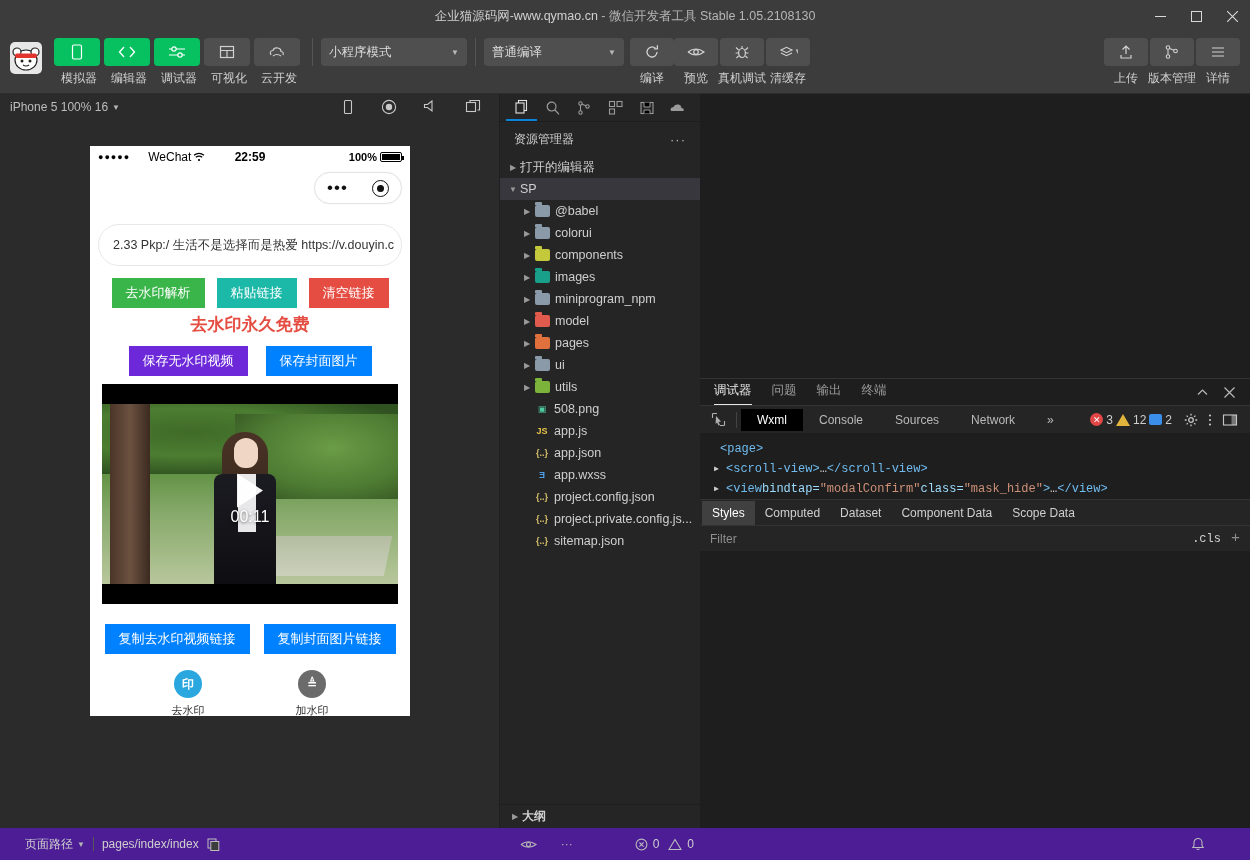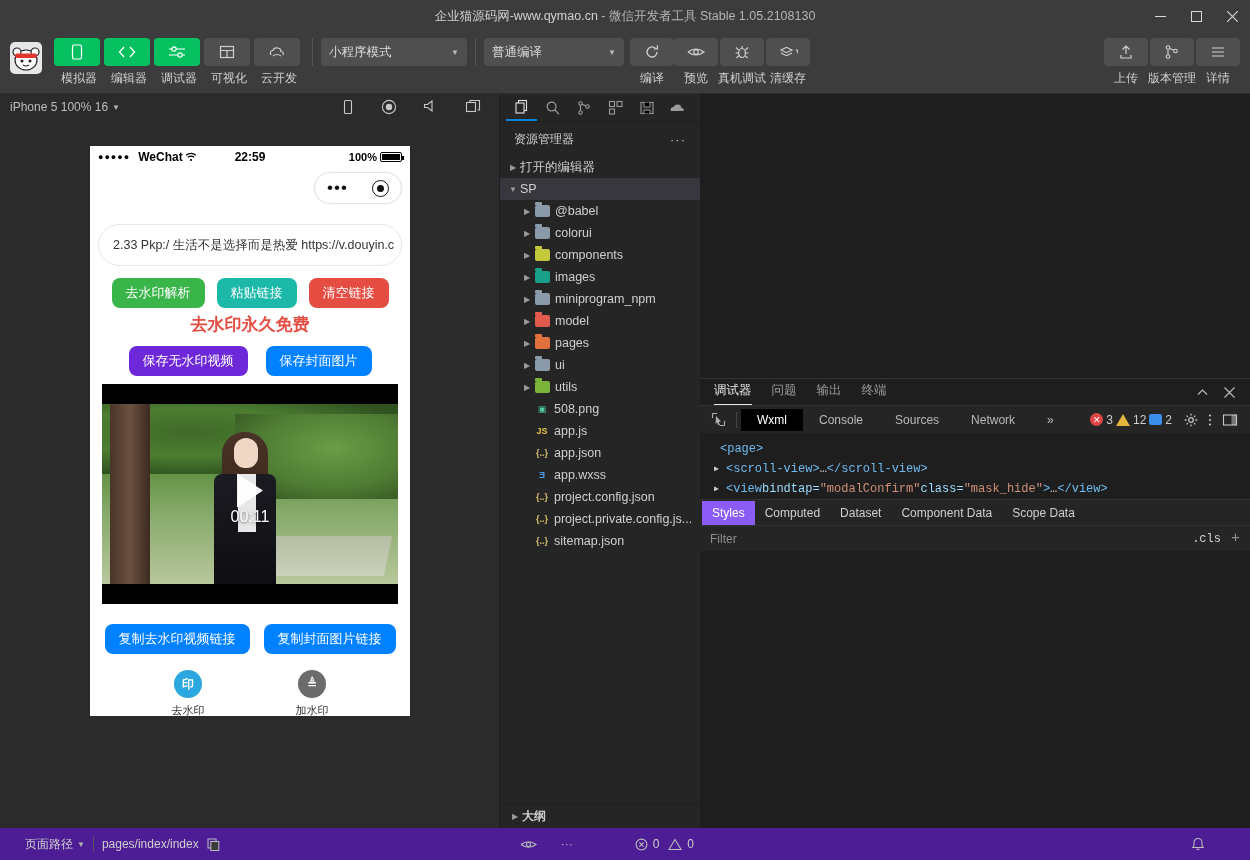--- a/index.html
+++ b/index.html
@@ -77,21 +77,21 @@
 
   .phone {
     position: absolute; left: 90px; top: 26px; width: 320px; height: 570px;
     background: #ffffff; overflow: hidden;
   }
   .status-bar {
     height: 22px; display: flex; align-items: center; padding: 0 8px;
     font-size: 11.5px; color: #000; font-weight: bold;
   }
   .status-bar .dots { letter-spacing: 1px; font-size: 9px; }
-  .status-bar .carrier { margin-left: 8px; font-weight: 700; font-size: 12px;}
+  .status-bar .carrier { margin-left: 18px; font-weight: 400; font-size: 12px;}
   .status-bar .time { position: absolute; left: 0; right: 0; text-align: center; font-size: 12px; font-weight:600; }
   .status-bar .right { margin-left: auto; display: flex; align-items: center; gap: 3px; z-index: 2; font-size: 11px;}
   .battery { width: 22px; height: 10px; border: 1px solid #000; border-radius: 2px; position: relative; }
   .battery::after { content:""; position:absolute; right:-3px; top:3px; width:2px; height:4px; background:#000; }
   .battery i { position:absolute; left:1px; top:1px; bottom:1px; right:1px; background:#000; display:block; }
 
   .capsule {
     position: absolute; right: 8px; top: 26px; width: 88px; height: 32px;
     border: 1px solid #e3e3e3; border-radius: 16px; background:#fff;
     display: flex; align-items: center; justify-content: space-around;
@@ -105,21 +105,21 @@
   .capsule .tgt b { width: 7px; height: 7px; background: #111; border-radius: 50%; display:block; }
 
   .link-input {
     position: absolute; left: 0; right: 0; top: 78px; margin: 0 8px; height: 42px;
     border: 1px solid #e8e8e8; border-radius: 21px; display: flex; align-items: center;
     padding: 0 14px; font-size: 12.5px; color: #333; overflow: hidden; white-space: nowrap;
     background: #fff;
   }
   .btn-row { position: absolute; left: 0; right: 0; display: flex; justify-content: center; gap: 12px; }
   .mini-btn {
-    height: 30px; padding: 0 14px; border-radius: 8px; color: #fff; font-size: 13px;
+    height: 30px; padding: 0 14px; border-radius: 0; color: #fff; font-size: 13px;
     display: flex; align-items: center; justify-content: center; white-space: nowrap;
   }
   .free-text {
     position: absolute; left: 0; right: 0; text-align: center; color: #e54d42;
     font-size: 17px; font-weight: bold;
   }
   .video-box {
     position: absolute; left: 12px; right: 12px; height: 220px; background: #000;
     overflow: hidden;
   }
@@ -230,21 +230,21 @@
   .tagc { color: #6fbcf0; }
   .attrc { color: #9cdcfe; }
   .strc { color: #ce9178; }
   .plain { color: #d4d4d4; }
 
   .styles-tabs {
     height: 26px; background:#252526; border-top: 1px solid #333; display:flex;
     align-items:center; padding: 0 2px; font-size:12px; color:#cfcfcf;
   }
   .st-tab { padding: 5px 10px; }
-  .st-tab.active { background:#8b5cf6; color:#fff; }
+  .st-tab.active { background:#404040; color:#fff; }
   .filter-row {
     height: 26px; background: #252526; border-top: 1px solid #333; display:flex;
     align-items:center; padding: 0 10px; font-size: 12px; color: #8e8e8e;
   }
   .filter-right { margin-left:auto; display:flex; align-items:center; gap: 10px; color:#cfcfcf; font-family:"Liberation Mono",monospace; }
   .styles-body { background: #1e1e1e; position:absolute; left:0; right:0; top:172px; bottom:0; }
 
   
   .statusbar {
     position:absolute; left:0; right:0; bottom:0; height:32px; background:#4c1d95;

